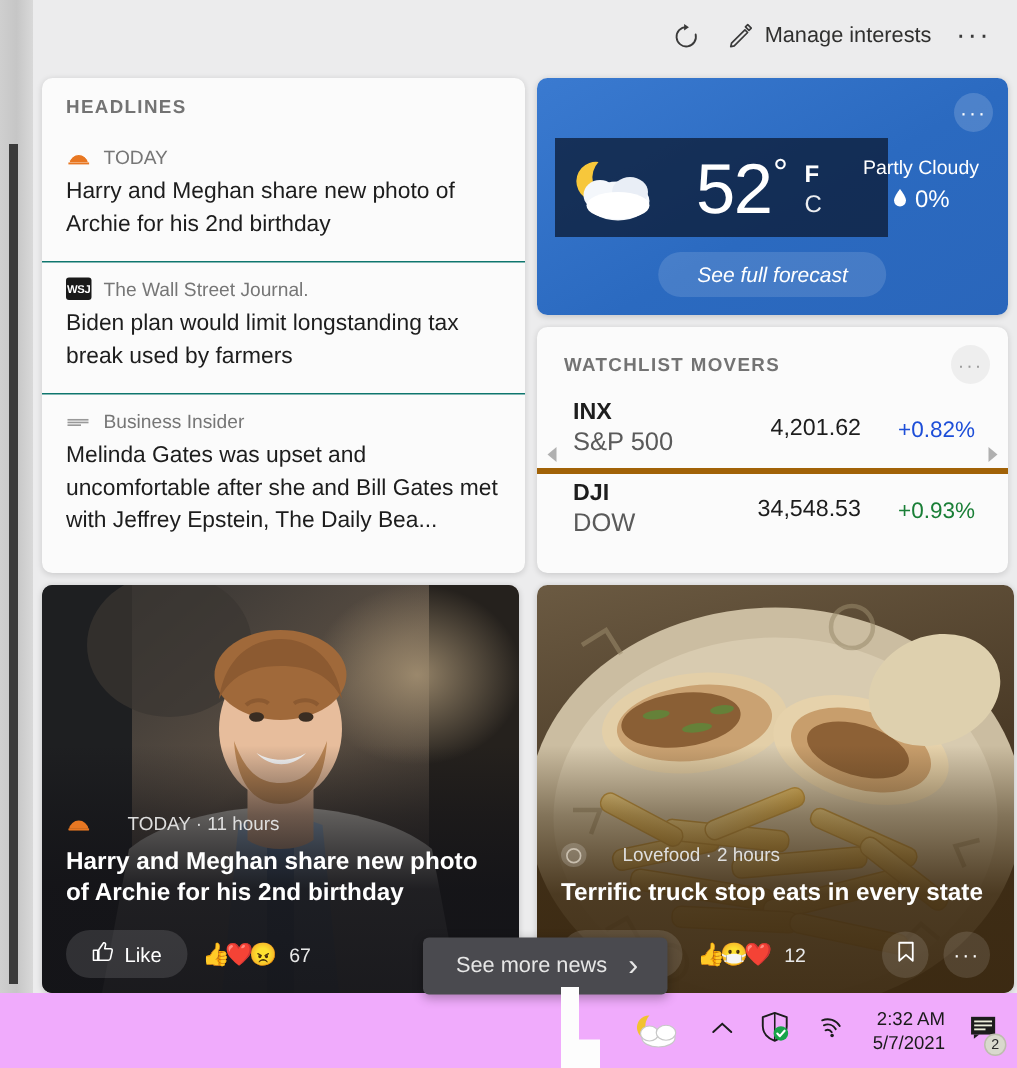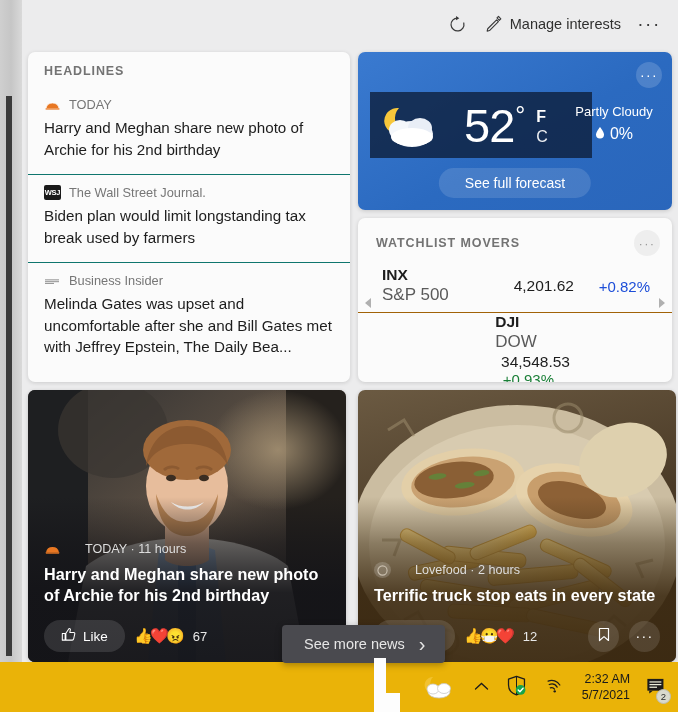--- a/index.html
+++ b/index.html
@@ -104,21 +104,21 @@
   .wx-units { display:flex; flex-direction:column; margin-left: 12px; margin-top: 3px;
               color:#fff; font-size: 16px; line-height: 1.25; }
   .wx-units .u-sel { font-weight: 600; }
   .wx-units .u-alt { font-weight: 300; opacity: .92; }
   .wx-right { position:absolute; right: 10px; top: 52px; width: 96px; text-align:center; color:#fff; }
   .wx-cond { font-size: 13px; }
   .wx-precip { font-size: 16px; margin-top: 6px; display:flex; align-items:center; justify-content:center; gap:5px;}
   .wx-forecast {
     position:absolute; left:50%; transform:translateX(-50%); bottom: 12px;
     background: rgba(255,255,255,.13); color:#fff; font-size: 14px;
-    padding: 7px 26px; border-radius: 16px; cursor: pointer; white-space:nowrap;
+    padding: 7px 26px; border-radius: 16px; cursor: pointer; white-space:nowrap;font-style:italic;
   }
 
   
   .watchlist {
     position: absolute; left: 336px; top: 170px; width: 314px; height: 164px;
     background: #fbfbfb; border-radius: 7px; overflow: hidden;
     box-shadow: 0 1px 4px rgba(0,0,0,.14);
   }
   .wl-title {
     font-size: 12.5px; font-weight: 700; letter-spacing: .9px; color: #737373;
@@ -126,21 +126,21 @@
   }
   .wl-dots {
     position:absolute; right: 12px; top: 12px; width: 26px; height: 26px;
     border-radius:50%; background:#eeeeee; display:flex; align-items:center;
     justify-content:center; color:#9a9a9a; font-size:13px; letter-spacing:1.3px; cursor:pointer;
   }
   .wl-rows { margin-top: 10px; }
   .wl-row {
     display:flex; align-items:center; height: 52px; padding: 0 22px 0 24px; cursor:pointer;
   }
-  .wl-row + .wl-row { border-top: 1px solid #a16207; flex-direction: column; }
+  .wl-row + .wl-row { border-top: 4px solid #a16207; }
   .wl-sym { flex: 1; }
   .wl-ticker { font-size: 15.5px; font-weight: 700; color:#1d1d1d; line-height: 1.15; }
   .wl-name { font-size: 17px; color:#5a5a5a; line-height: 1.3; }
   .wl-price { font-size: 15.5px; color:#1d1d1d; width: 108px; text-align:right; }
   .wl-chg { font-size: 15px; width: 76px; text-align:right; }
   .wl-arrow {
     position:absolute; top: 78px; width: 12px; height: 14px; cursor:pointer;
   }
   .wl-arrow.left { left: 4px; }
   .wl-arrow.right { right: 4px; }
@@ -191,21 +191,21 @@
     box-shadow: 0 2px 7px rgba(0,0,0,.3);
   }
 
   
   .nub { position:absolute; left: 352px; top: 645px; width: 26px; height: 20px; background:#fdfdfd; z-index: 22;}
   .nub2 { position:absolute; left: 352px; top: 610px; width: 12px; height: 40px; background:#fdfdfd; z-index: 21;}
 
   
   .taskbar {
     position:absolute; left:0; bottom:0; width: 678px; height: 50px;
-    background: #eab308;
+    background: #f0abfc;
   }
   .tray {
     position:absolute; right: 8px; top: 0; height: 50px; display:flex; align-items:center; gap:0px;
   }
   .tray-item { height:50px; display:flex; align-items:center; justify-content:center;
                padding: 0 9px; cursor:pointer; }
   .clock { display:flex; flex-direction:column; align-items:flex-end; justify-content:center;
            font-size: 12.4px; color:#1a1a1a; line-height:1.32; padding: 0 10px; height:50px; cursor:pointer;}
   .notif { position:relative; width:30px; height:50px; display:flex; align-items:center; justify-content:center; cursor:pointer;}
   .notif-badge {

